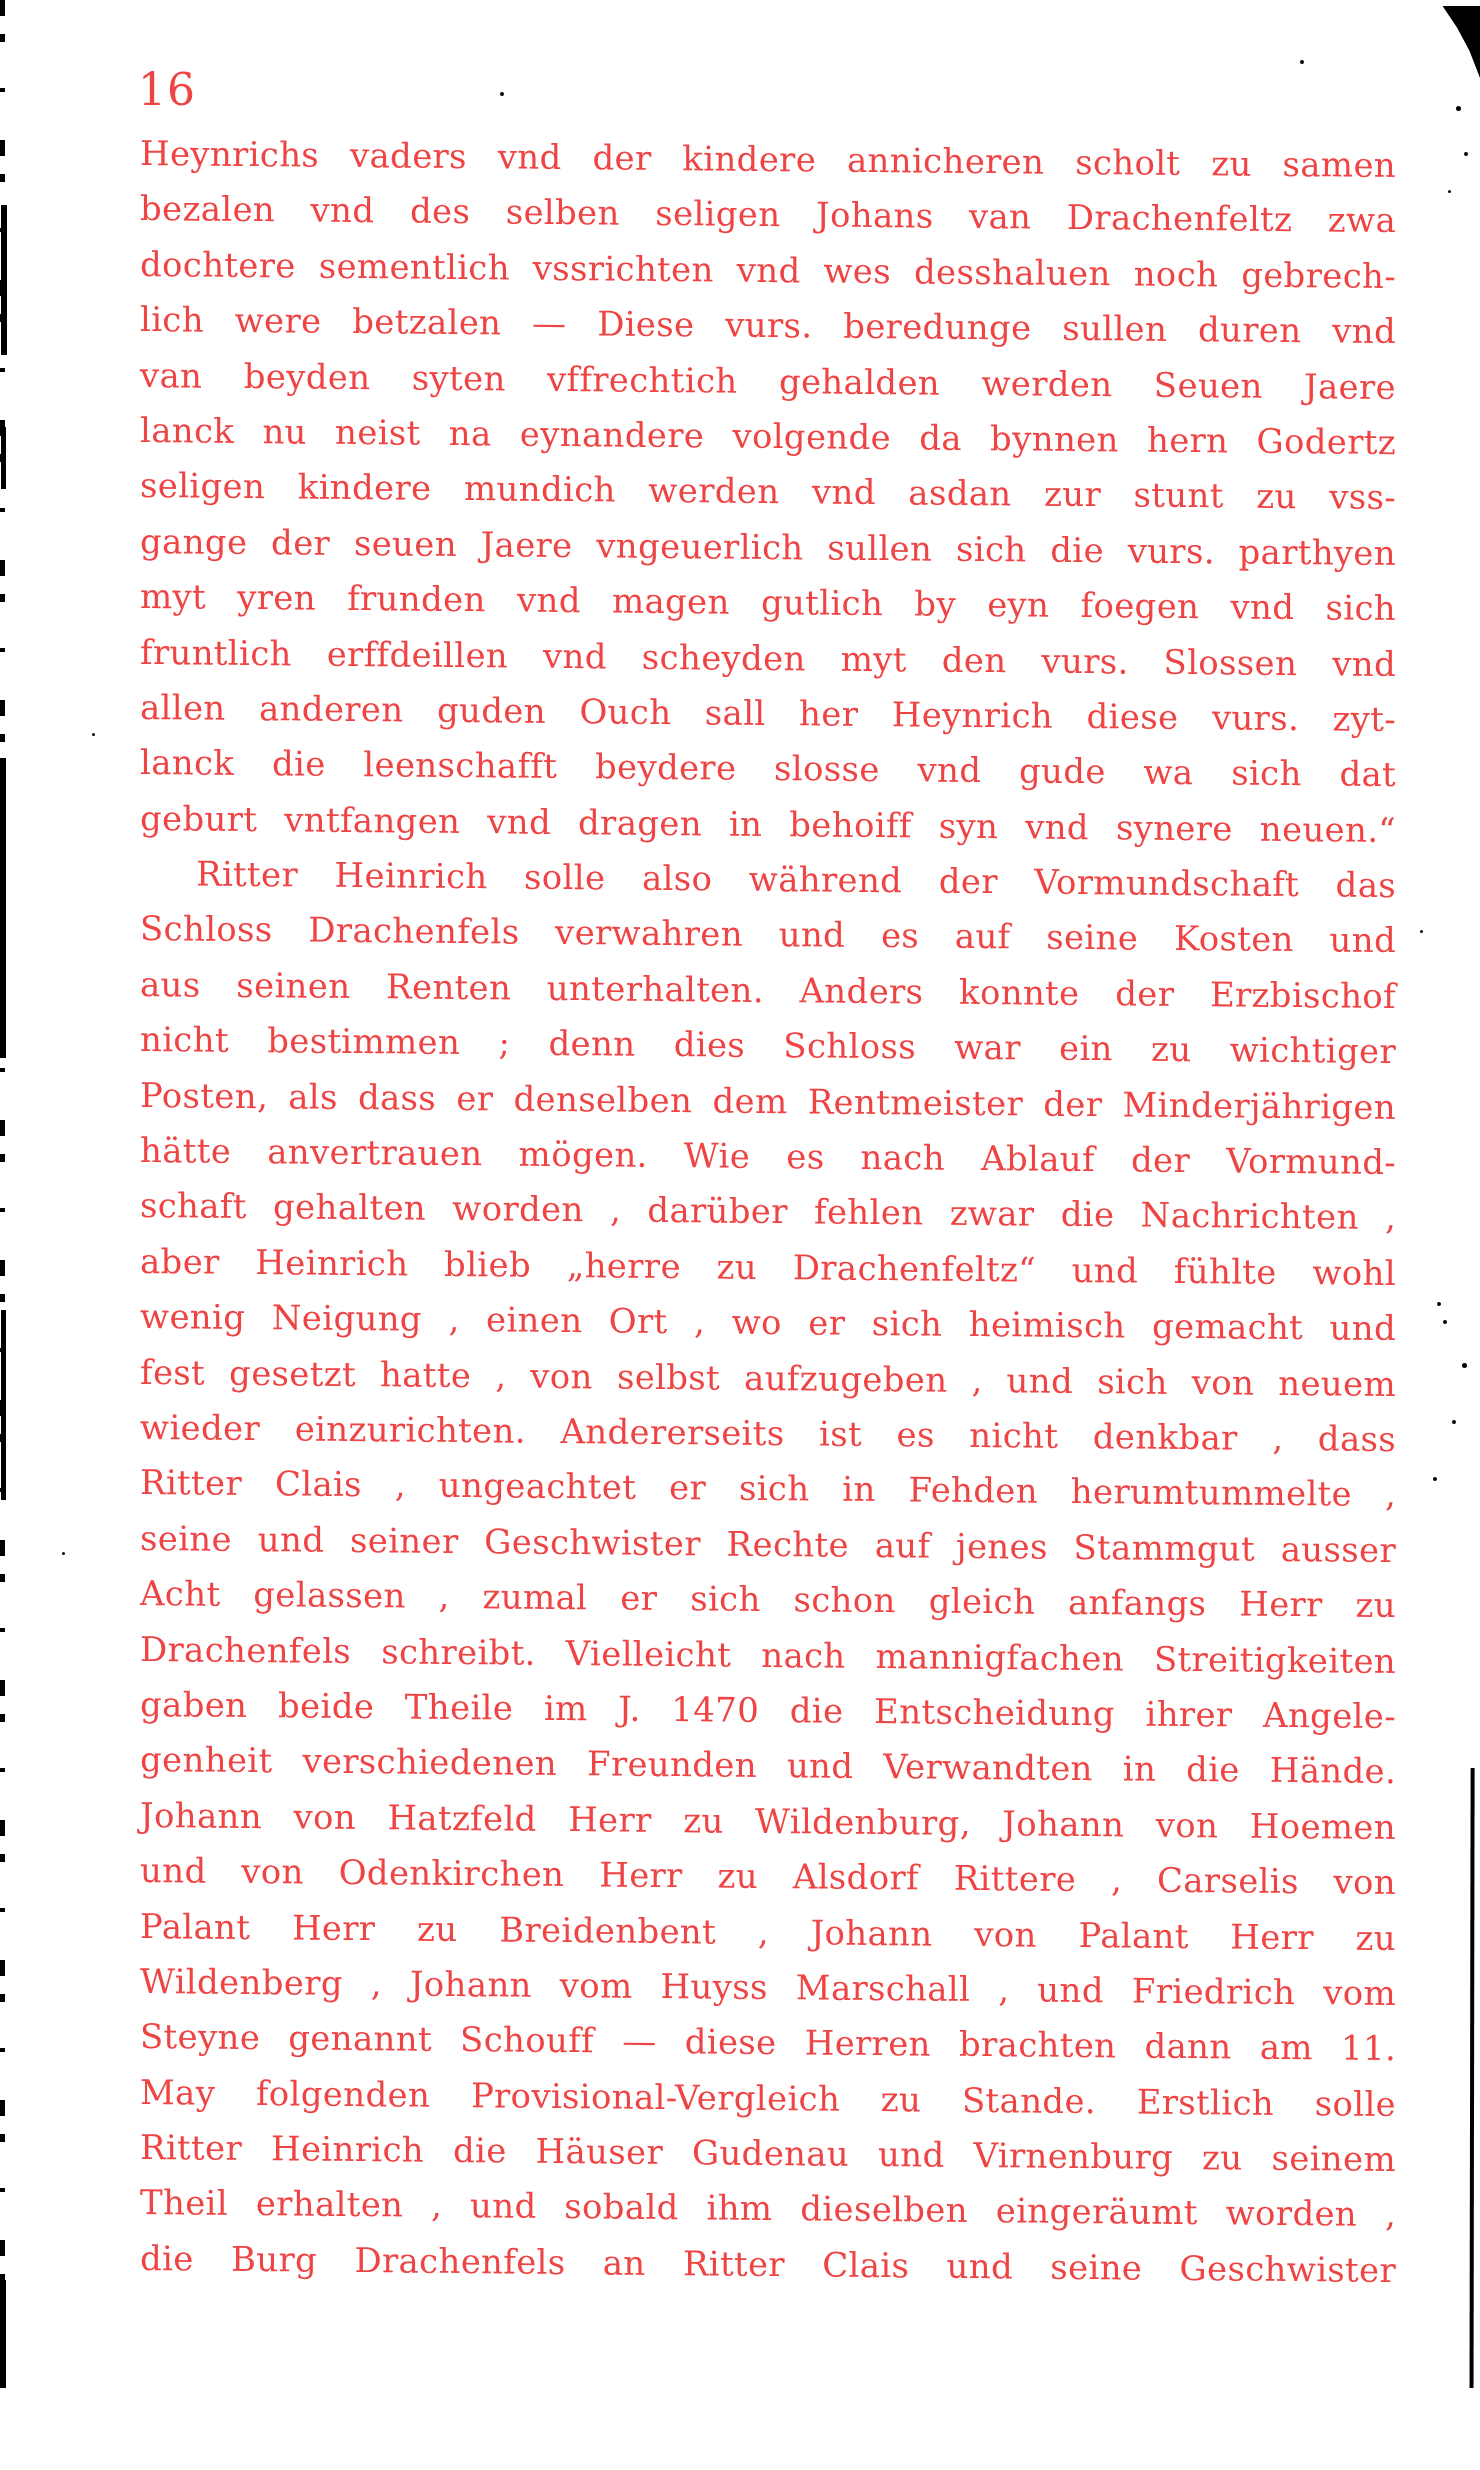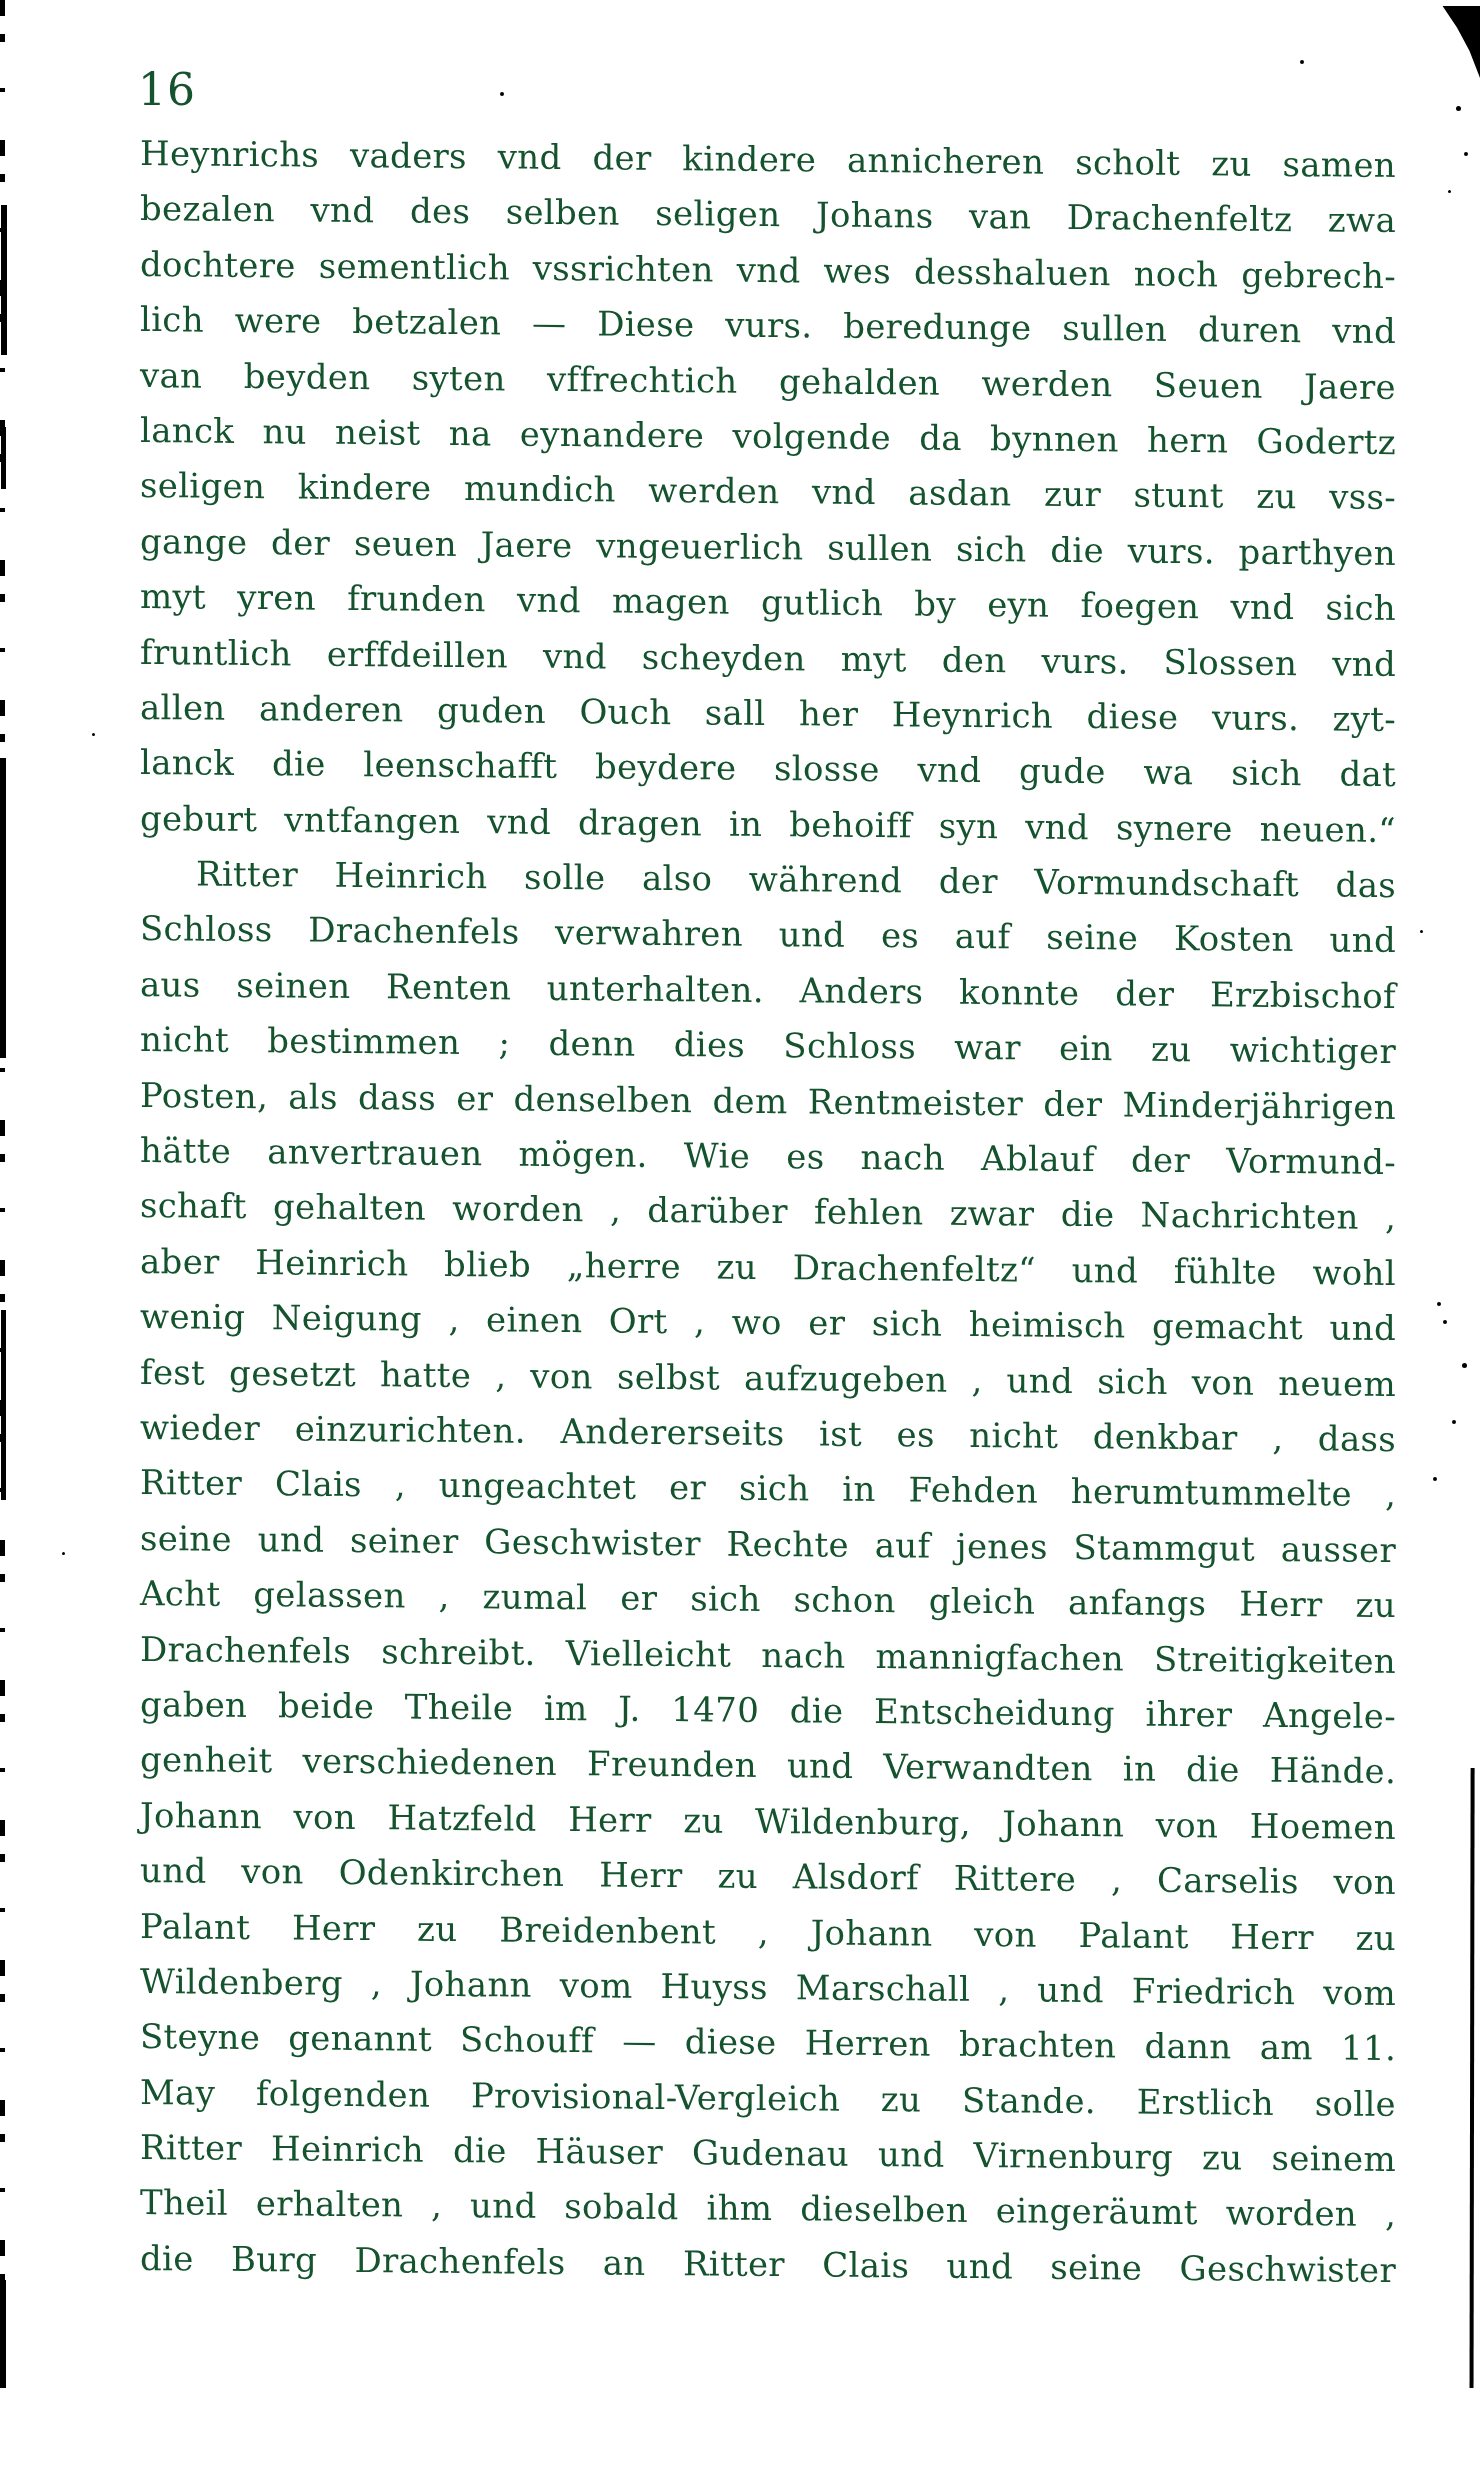--- a/index.html
+++ b/index.html
@@ -1,21 +1,21 @@
 <!DOCTYPE html>
 <html><head>
 <meta charset="utf-8">
 <style>
   html,body { margin:0; padding:0; background:#ffffff; }
   .page {
     position:relative;
     width:1480px; height:2388px;
     background:#ffffff;
     overflow:hidden;
-    color:#14532d;
+    color:#ef4444;
     font-family:"DejaVu Serif", serif;
   }
 
   .page-number {
     position:absolute;
     left:138px; top:68px;
     font-size:44px;
     line-height:1;
     letter-spacing:1px;
   }

